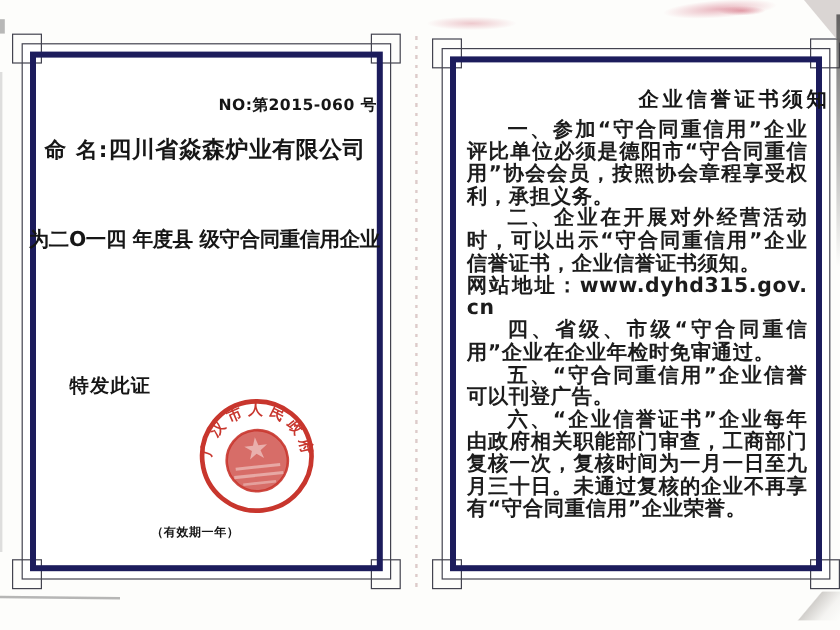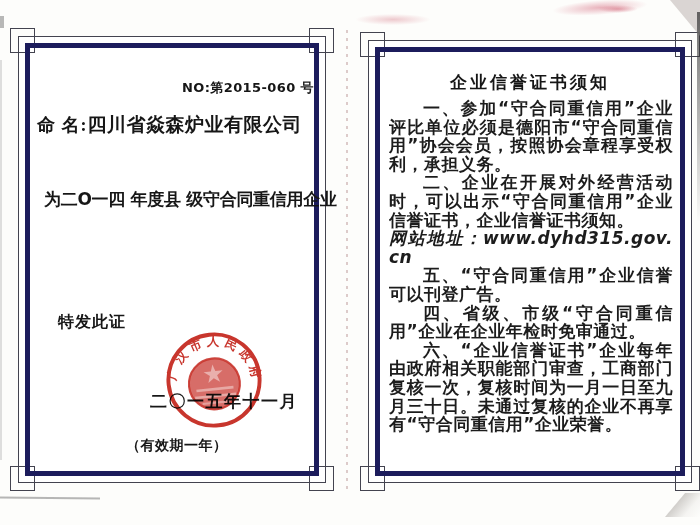--- a/index.html
+++ b/index.html
@@ -19,38 +19,38 @@
   .sq-tl { left:-9px;  top:-9px; }
   .sq-tr { right:-9px; top:-9px; }
   .sq-bl { left:-9px;  bottom:-9px; }
   .sq-br { right:-9px; bottom:-9px; }
 
   .txt { position:absolute; color:#161616; font-weight:bold; white-space:nowrap; }
 
   
   .serial    { left:164px; top:43px;  font-size:13px; letter-spacing:.4px; }
   .name-line { left:19px;  top:76px; }
-  .name-label{ font-size:18px; letter-spacing:1px;font-family:Liberation Serif, serif; }
+  .name-label{ font-size:18px; letter-spacing:1px; }
   .company   { font-size:19px; letter-spacing:.5px; }
-  .award     { left:26px;  top:152px; font-size:17px; letter-spacing:-.3px; }
+  .award     { left:6px;  top:152px; font-size:17px; letter-spacing:-.3px; }
   .issue     { left:40px;  top:276px; font-size:16px; letter-spacing:1px; }
   .date-line { left:132px; top:354px; font-size:17px; letter-spacing:1.5px; }
-  .validity  { left:108px; top:401px; font-size:14px; letter-spacing:.5px;text-align:center; }
+  .validity  { left:108px; top:401px; font-size:10px; letter-spacing:.5px;text-align:center; }
 
   .seal { position:absolute; left:147px; top:295px; width:98px; height:98px;
           mix-blend-mode:multiply; opacity:.93; transform:rotate(-6deg); }
 
   
-  .notice-title { position:absolute; left:0; right:0; top:31px; text-align:center;
+  .notice-title { position:absolute; left:0; right:0; top:31px; text-align:right;
                   color:#161616; font-weight:bold; font-size:17px; letter-spacing:3px; }
   .notice-body { position:absolute; left:21px; right:19px; top:59px; bottom:10px;
                  color:#1c1c1c; font-weight:bold; font-size:17px; line-height:18.6px;
                  letter-spacing:.5px; text-align:justify; overflow:hidden; }
   .notice-body p { text-indent:2em; word-break:break-all; }
-  .notice-body p.no-indent { text-indent:0;font-style:italic; }
+  .notice-body p.no-indent { text-indent:0; }
 
   
   .fold-crease { position:absolute; left:346px; top:30px; width:2px; height:462px;
     background:repeating-linear-gradient(to bottom, rgba(168,122,122,.38) 0 3px, transparent 3px 8px); }
   .smudge-a { position:absolute; left:552px; top:0; width:96px; height:15px; transform:rotate(-4deg);
     background:radial-gradient(ellipse at center, rgba(213,108,128,.5), transparent 70%); }
   .smudge-b { position:absolute; left:598px; top:5px; width:40px; height:8px;
     background:radial-gradient(ellipse at center, rgba(198,60,84,.4), transparent 70%); }
   .smudge-c { position:absolute; left:356px; top:14px; width:74px; height:11px;
     background:radial-gradient(ellipse at center, rgba(219,138,150,.45), transparent 72%); }
@@ -83,21 +83,20 @@
     <div class="txt serial">NO:第2015-060 号</div>
 
     <div class="txt name-line">
       <span class="name-label">命 名:</span><span class="company">四川省焱森炉业有限公司</span>
     </div>
 
     <div class="txt award">为二O一四 年度县 级守合同重信用企业</div>
 
     <div class="txt issue">特发此证</div>
 
-    <div class="txt date-line">二〇一五年十一月</div>
 
     <svg class="seal" viewBox="0 0 100 100">
       <defs>
         <path id="sealArc" d="M 13,66 A 39,39 0 1 1 87,66" fill="none"></path>
       </defs>
       <circle cx="50" cy="50" r="46.5" fill="none" stroke="#c4261d" stroke-width="4"></circle>
       <g>
         <circle cx="50" cy="54" r="26" fill="#c4261d" opacity="0.72"></circle>
         <circle cx="50" cy="54" r="26" fill="none" stroke="#c4261d" stroke-width="2.2" opacity="0.9"></circle>
         <path d="M50 34 l2.3 7 7.4 0 -6 4.4 2.3 7 -6 -4.3 -6 4.3 2.3 -7 -6 -4.4 7.4 0 z" fill="#ffffff" opacity="0.45"></path>
@@ -121,22 +120,22 @@
       <div class="corner-sq sq-br"></div>
       <div class="frame-inner"></div>
     </div>
 
     <div class="notice-title">企业信誉证书须知</div>
 
     <div class="notice-body">
       <p>一、参加“守合同重信用”企业评比单位必须是德阳市“守合同重信用”协会会员，按照协会章程享受权利，承担义务。</p>
       <p>二、企业在开展对外经营活动时，可以出示“守合同重信用”企业信誉证书，企业信誉证书须知。</p>
       <p class="no-indent">网站地址：www.dyhd315.gov.cn</p>
+      <p>四、省级、市级“守合同重信用”企业在企业年检时免审通过。</p>
       <p>五、“守合同重信用”企业信誉可以刊登广告。</p>
-      <p>四、省级、市级“守合同重信用”企业在企业年检时免审通过。</p>
       <p>六、“企业信誉证书”企业每年由政府相关职能部门审查，工商部门复核一次，复核时间为一月一日至九月三十日。未通过复核的企业不再享有“守合同重信用”企业荣誉。</p>
     </div>
   </div>
 
   <div class="fold-crease"></div>
   <div class="smudge-a"></div>
   <div class="smudge-b"></div>
   <div class="smudge-c"></div>
   <div class="tear-tr"></div>
   <div class="edge-bar-right"></div>

